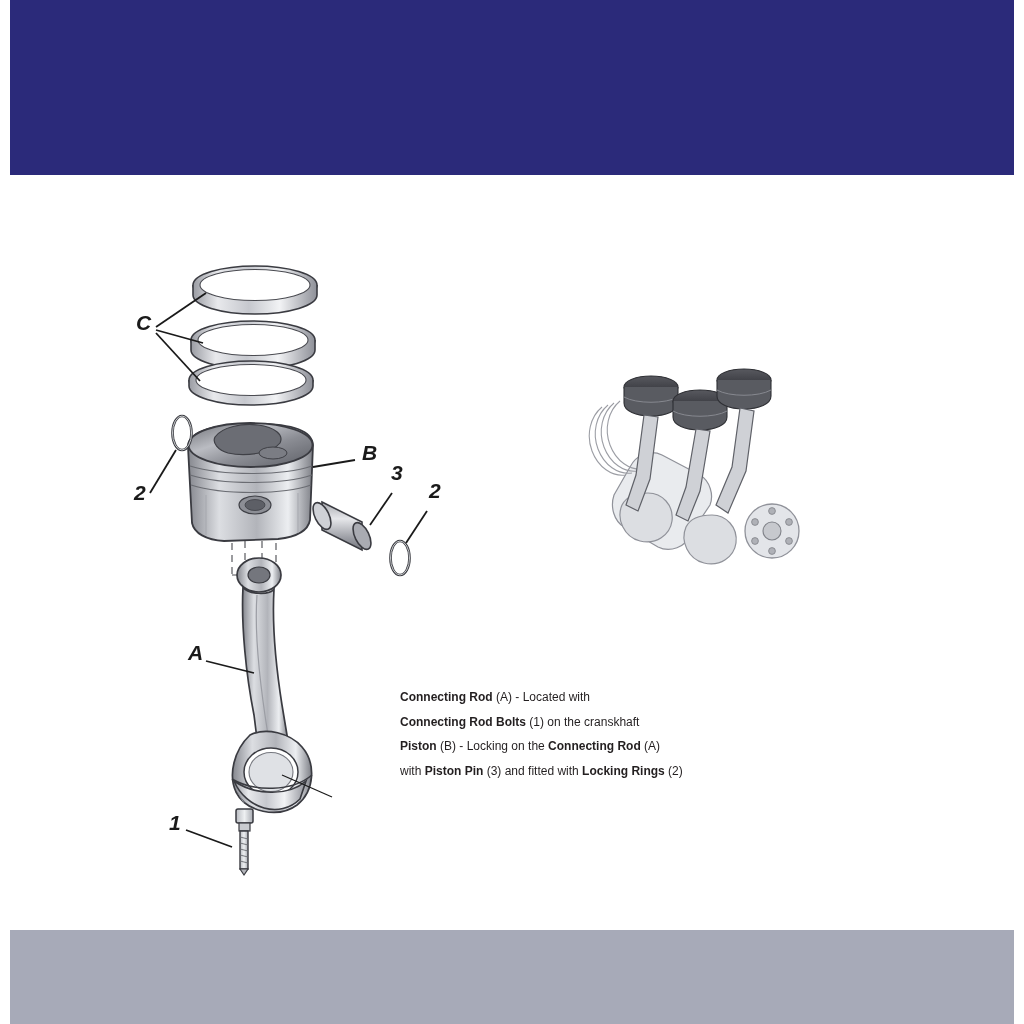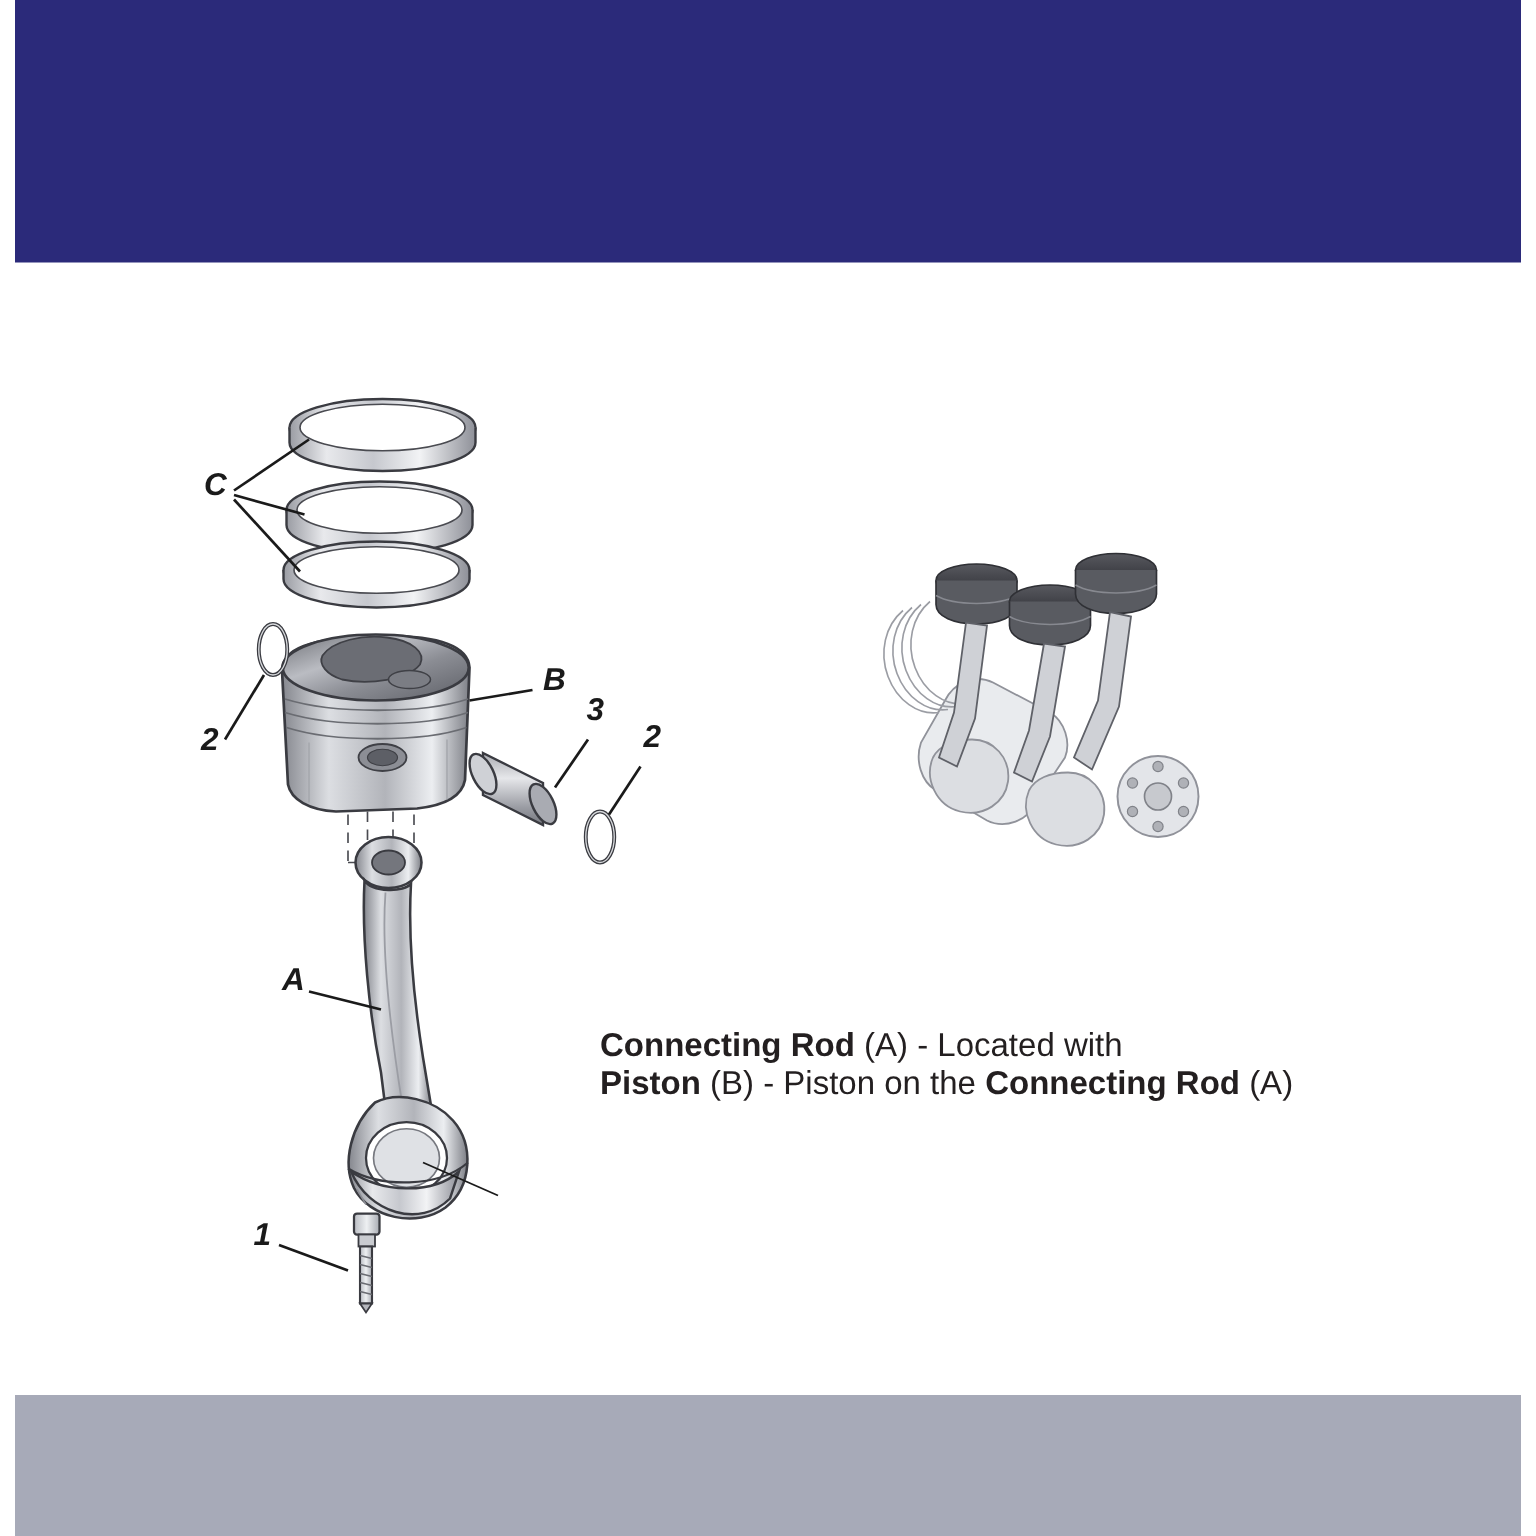--- a/index.html
+++ b/index.html
@@ -57,21 +57,21 @@
     left: 0;
     top: 0;
     width: 1004px;
     height: 755px;
   }
   .caption {
     position: absolute;
     left: 390px;
     top: 510px;
     width: 500px;
-    font-size: 22px;
+    font-size: 12px;
     line-height: 24.5px;
     color: #231f20;
     font-family: "Liberation Sans", sans-serif;
   }
   .caption b { font-weight: bold; }
   .caption .line { white-space: nowrap; }
 
   .lbl {
     font-family: "Liberation Sans", sans-serif;
     font-style: italic;
@@ -306,17 +306,19 @@
       <text class="lbl" x="352" y="285">B</text>
       <text class="lbl" x="124" y="325">2</text>
       <text class="lbl" x="381" y="305">3</text>
       <text class="lbl" x="419" y="323">2</text>
       <text class="lbl" x="178" y="485">A</text>
       <text class="lbl" x="159" y="655">1</text>
     </svg>
 
     <div class="caption" id="caption-block">
         <div class="line"><b>Connecting Rod</b><span> (A) - Located with</span></div>
-        <div class="line"><b>Piston</b><span> (B) - Piston on the </span><b>Connecting Rod</b><span> (A)</span></div>
+        <div class="line"><b>Connecting Rod Bolts</b><span> (1) on the cranskhaft</span></div>
+        <div class="line"><b>Piston</b><span> (B) - Locking on the </span><b>Connecting Rod</b><span> (A)</span></div>
+        <div class="line"><span>with </span><b>Piston Pin</b><span> (3) and fitted with </span><b>Locking Rings</b><span> (2)</span></div>
       </div>
   </div>
 
 </div>
 
 </body></html>

